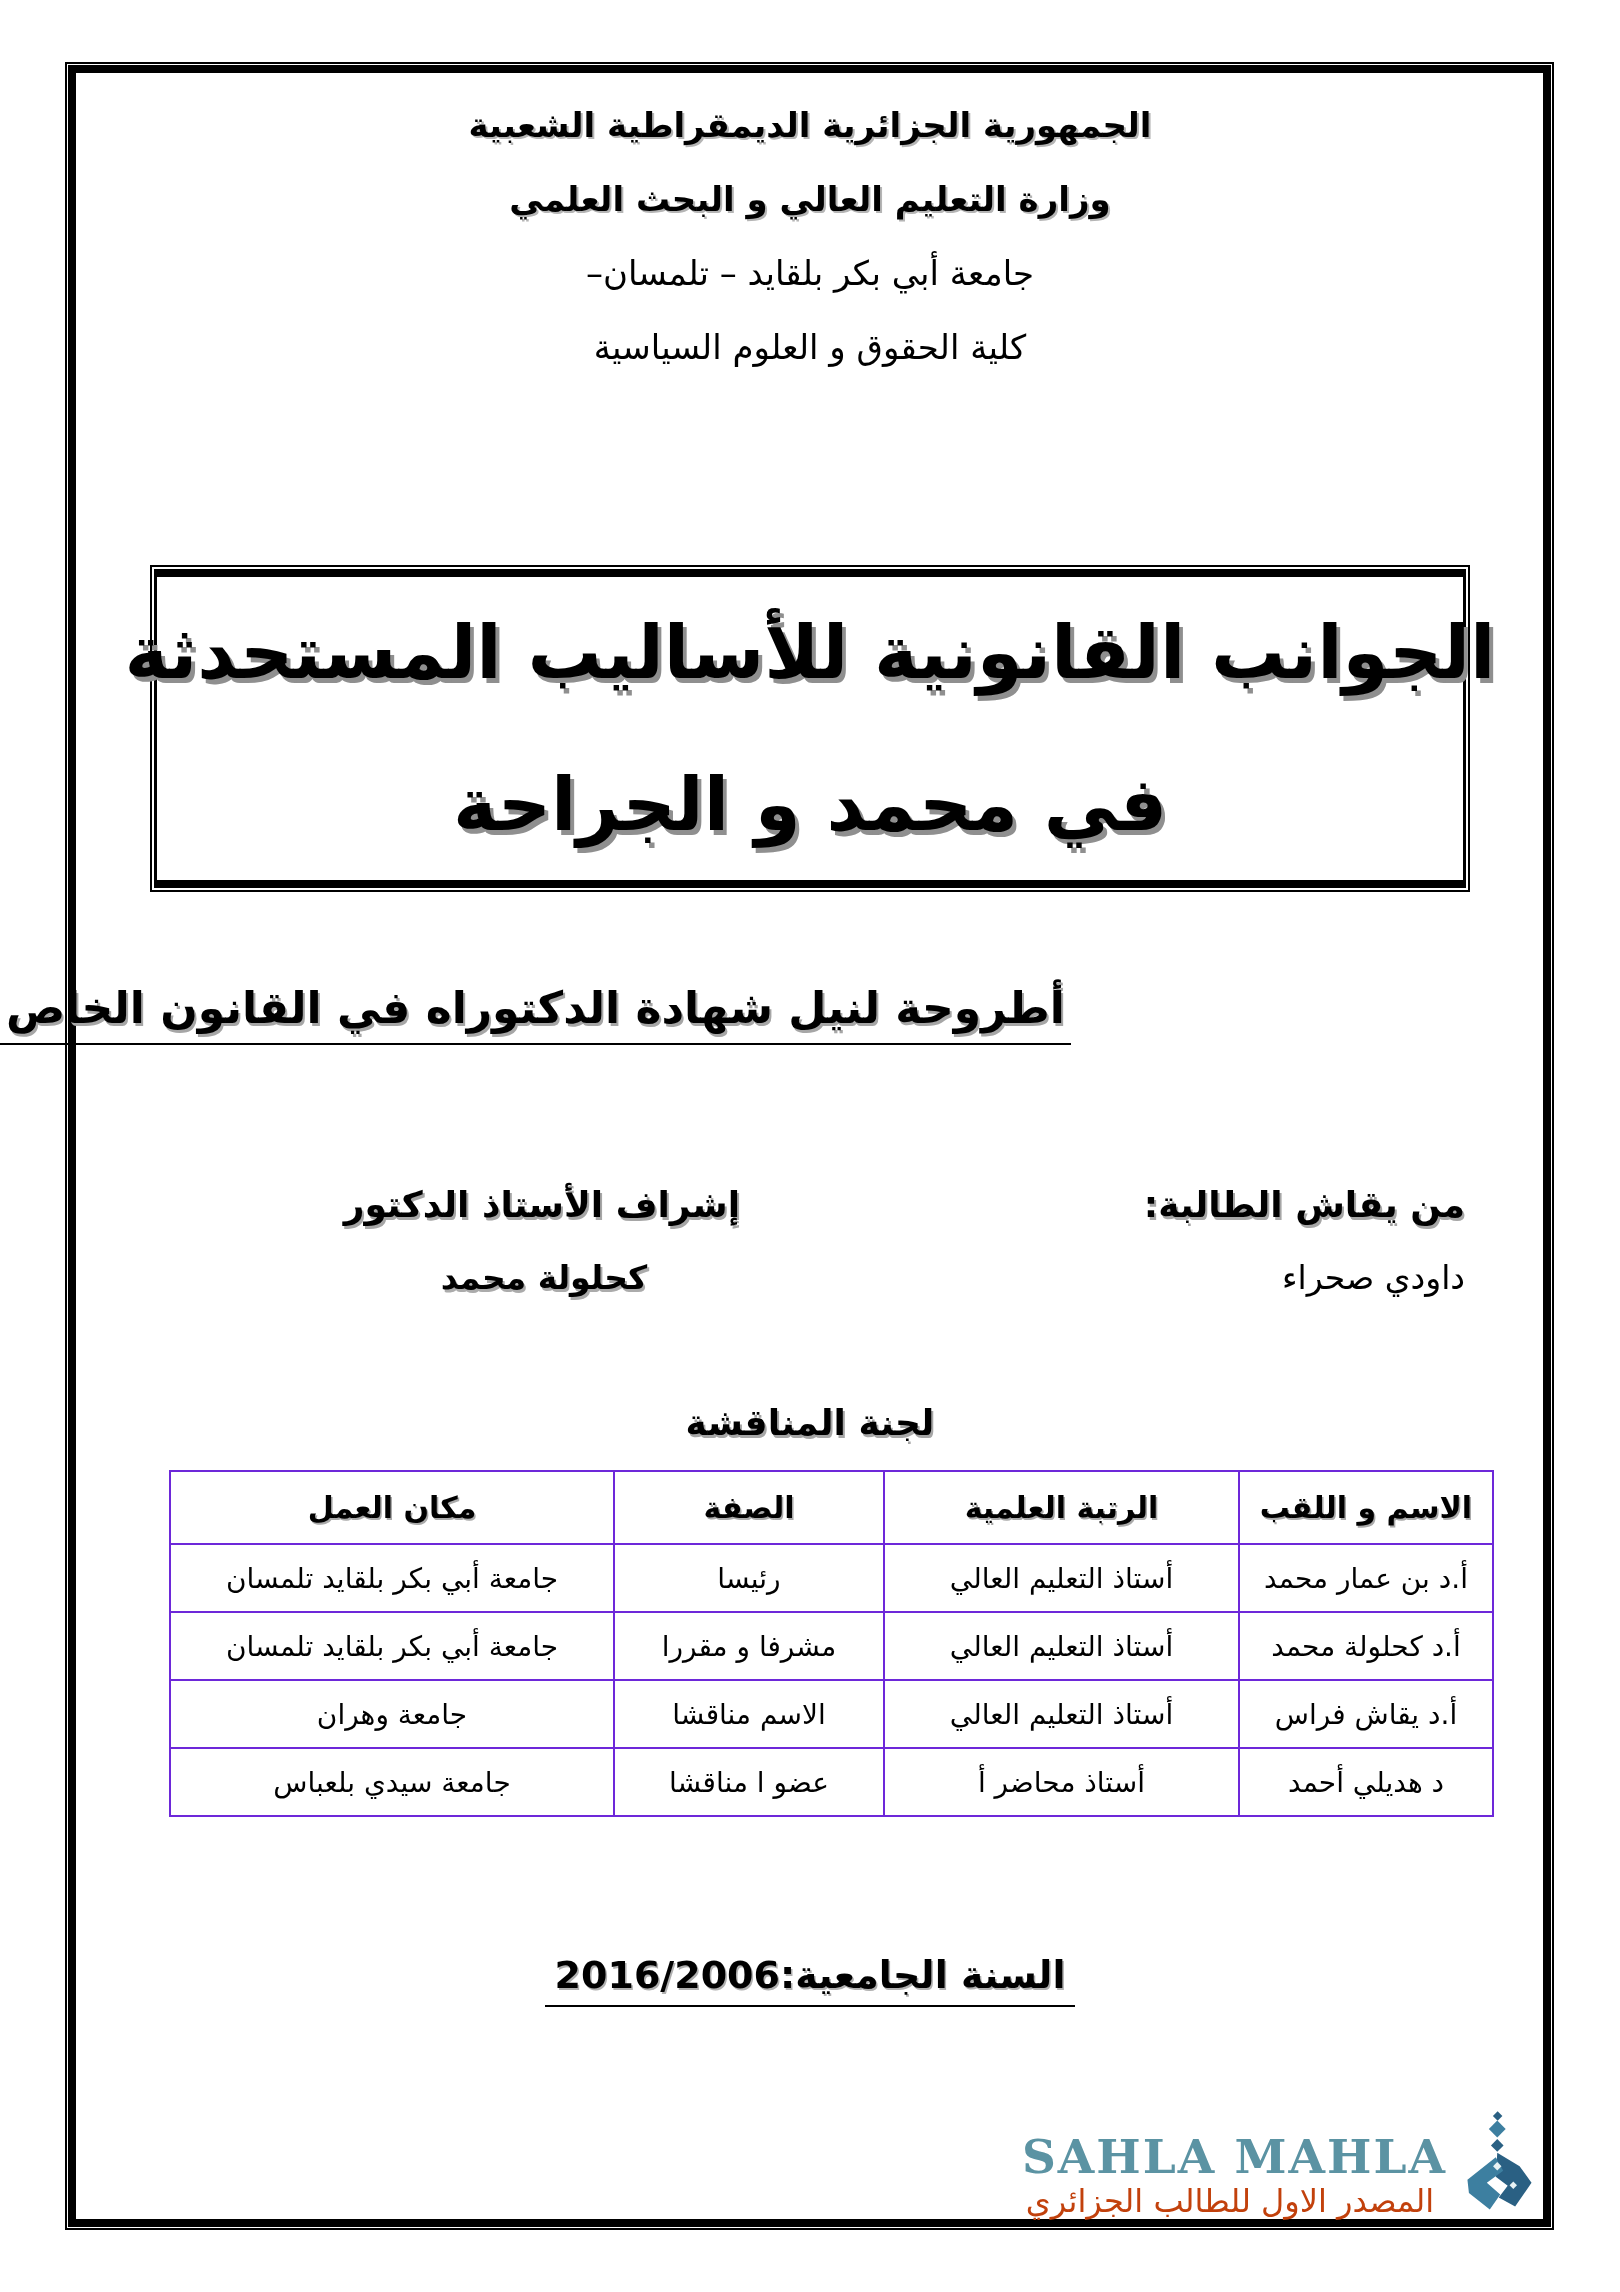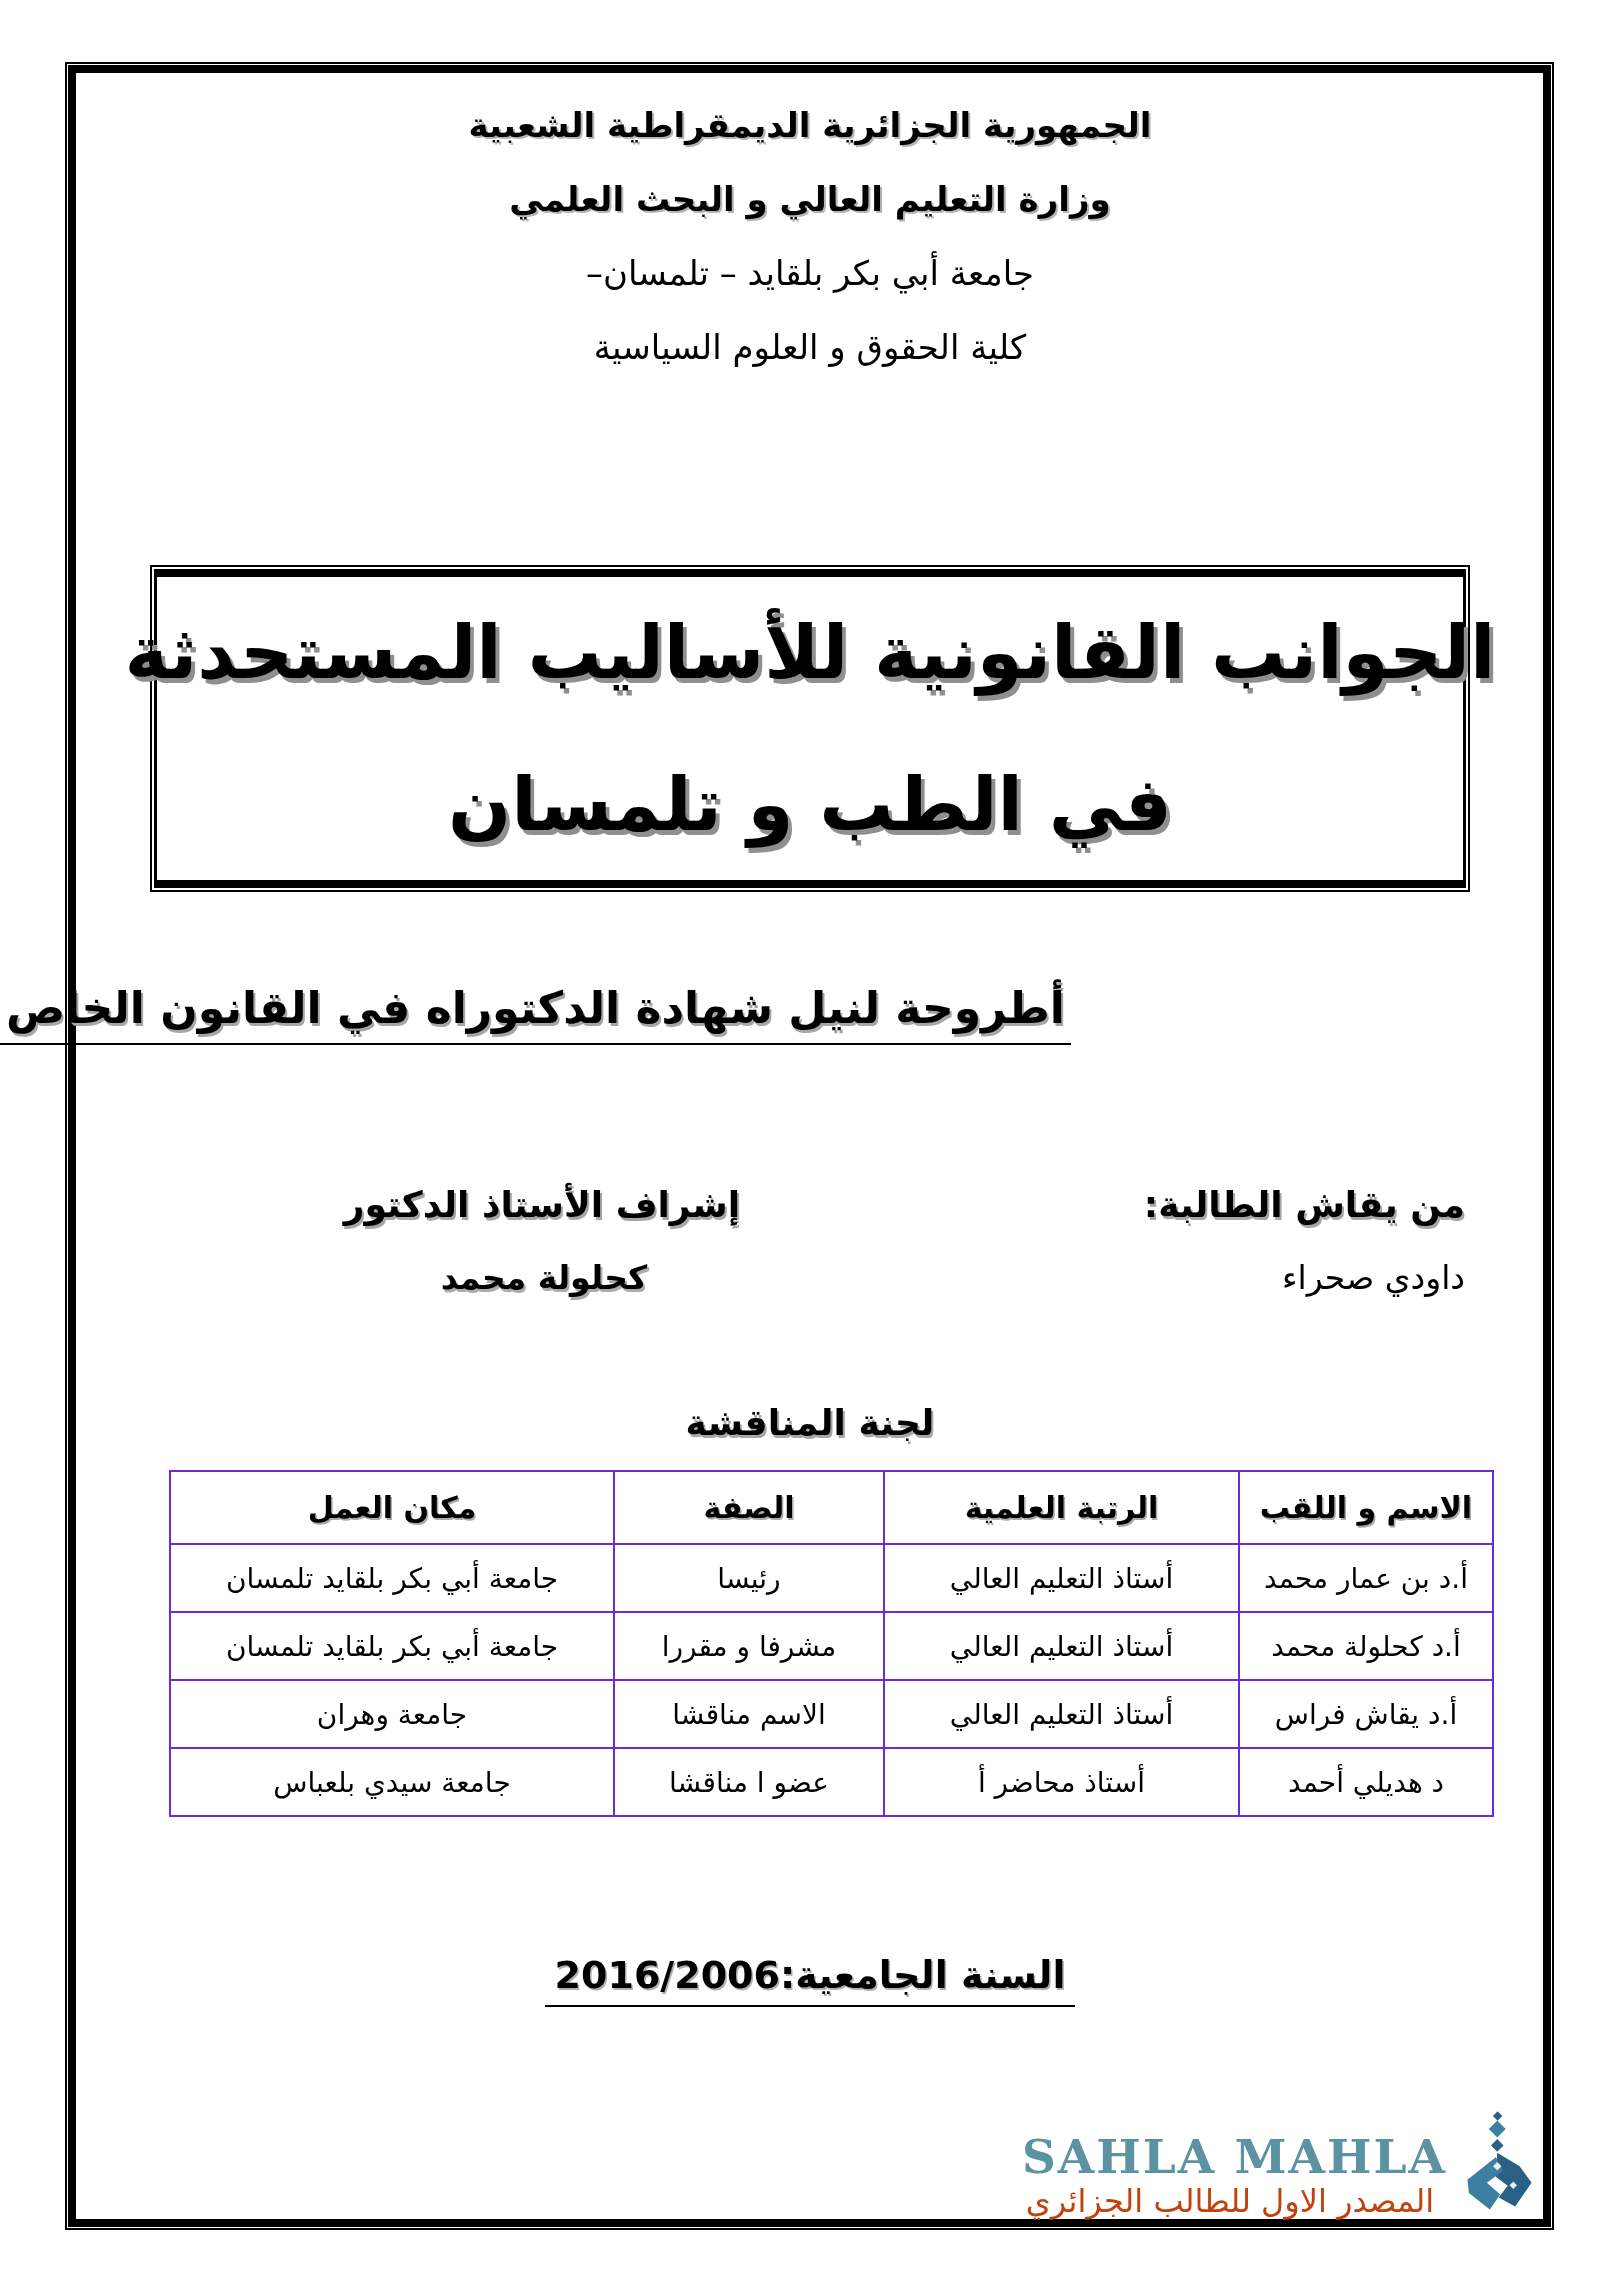--- a/index.html
+++ b/index.html
@@ -123,21 +123,21 @@
   <div class="header">
     <div class="hline hbold">الجمهورية الجزائرية الديمقراطية الشعبية</div>
     <div class="hline hbold">وزارة التعليم العالي و البحث العلمي</div>
     <div class="hline">جامعة أبي بكر بلقايد – تلمسان–</div>
     <div class="hline">كلية الحقوق و العلوم السياسية</div>
   </div>
 
   <div class="title-box-outer">
     <div class="title-box-inner">
       <div class="title-line">الجوانب القانونية للأساليب المستحدثة</div>
-      <div class="title-line">في الطب و تلمسان</div>
+      <div class="title-line">في محمد و الجراحة</div>
     </div>
   </div>
 
   <div class="subtitle-wrap">
     <span class="subtitle">أطروحة لنيل شهادة الدكتوراه في القانون الخاص</span>
   </div>
 
   <div class="byline-student">
     <div class="byline-label">من يقاش الطالبة:</div>
     <div class="byline-name">داودي صحراء</div>

